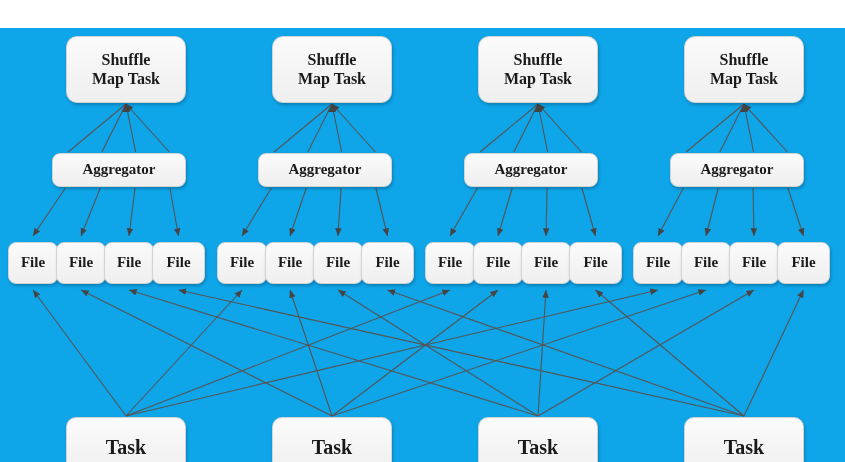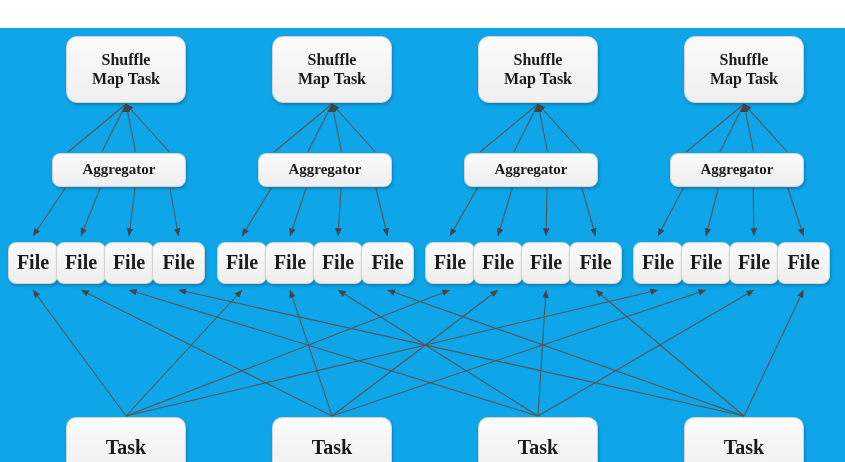--- a/index.html
+++ b/index.html
@@ -42,21 +42,21 @@
   }
   .node.shuffle {
     font-size: 16px;
     border-radius: 11px;
   }
   .node.aggregator {
     font-size: 15px;
     border-radius: 8px;
   }
   .node.file {
-    font-size: 20px;
+    font-size: 15px;
     border-radius: 8px;
   }
   .node.task {
     font-size: 20px;
     border-radius: 10px;
   }
   .node .lbl {
     display: block;
     white-space: pre-line;
   }

